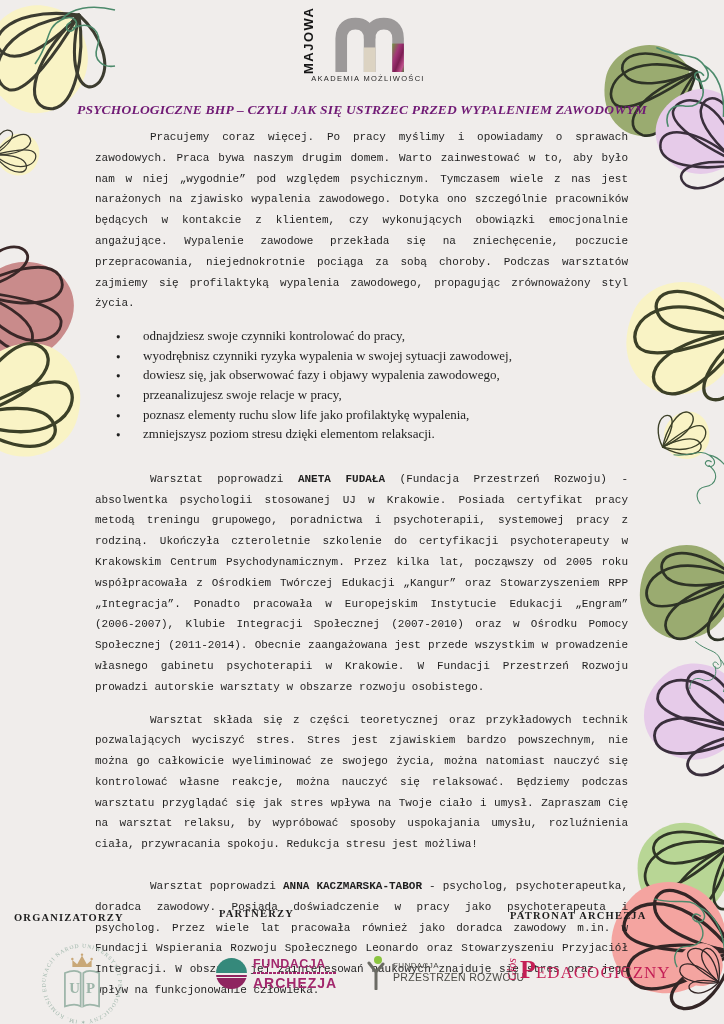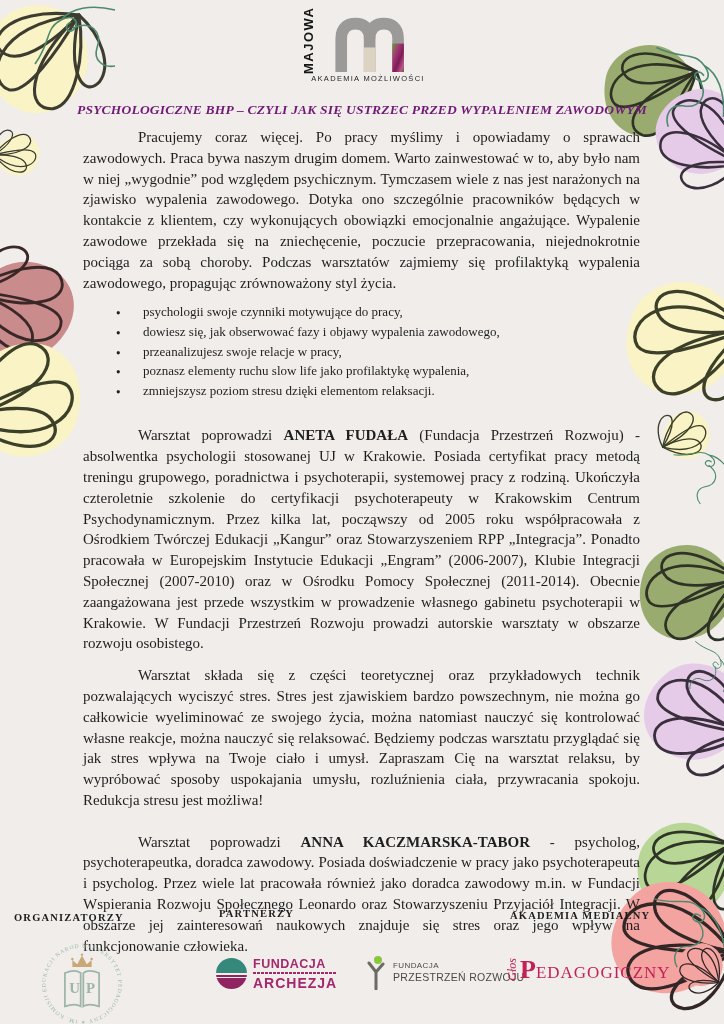--- a/index.html
+++ b/index.html
@@ -22,21 +22,21 @@
              font-family:"Liberation Sans",sans-serif;font-weight:bold;
              font-size:13px;letter-spacing:1.5px;color:#151515;}
   .logo-m{position:absolute;left:36px;top:2px;}
   .logo-sub{position:absolute;left:12px;right:0;top:66px;text-align:center;
             font-family:"Liberation Sans",sans-serif;font-size:7.5px;
             letter-spacing:1.3px;color:#262626;white-space:nowrap;}
 
   .title{margin:10px 38px 0;text-align:center;font-weight:bold;font-style:italic;
          font-size:13.5px;color:#701a75;letter-spacing:.2px;}
 
-  p{margin:0;text-align:justify;font-size:15px;line-height:20.8px;}
+  p{margin:12px;text-align:justify;font-size:11px;line-height:20.8px;font-family:Liberation Mono, monospace;}
   .indent{text-indent:55px;}
   .intro{margin-top:9px;}
   .lead{margin-top:29px;text-align:left;}
   ul.benefits{margin:9px 0 0;padding:0 0 0 33px;list-style:none;}
   ul.benefits li{position:relative;padding-left:27px;font-size:13px;line-height:19.6px;}
   ul.benefits li::before{content:"●";position:absolute;left:0;top:1px;font-size:7.5px;color:#1f1f1f;}
   .trainer1{margin-top:25px;}
   b{font-weight:bold;}
 
   .mission-head{margin-top:26px;text-align:center;font-weight:bold;font-style:italic;
@@ -173,40 +173,41 @@
     </svg>
     <div class="logo-sub">AKADEMIA MOŻLIWOŚCI</div>
   </div>
 
   <div class="title">PSYCHOLOGICZNE BHP – CZYLI JAK SIĘ USTRZEC PRZED WYPALENIEM ZAWODOWYM</div>
 
   <div class="text-col">
     <p class="intro indent">Pracujemy coraz więcej. Po pracy myślimy i opowiadamy o sprawach zawodowych. Praca bywa naszym drugim domem. Warto zainwestować w to, aby było nam w niej „wygodnie” pod względem psychicznym. Tymczasem wiele z nas jest narażonych na zjawisko wypalenia zawodowego. Dotyka ono szczególnie pracowników będących w kontakcie z klientem, czy wykonujących obowiązki emocjonalnie angażujące. Wypalenie zawodowe przekłada się na zniechęcenie, poczucie przepracowania, niejednokrotnie pociąga za sobą choroby. Podczas warsztatów zajmiemy się profilaktyką wypalenia zawodowego, propagując zrównoważony styl życia.</p>
 
     <ul class="benefits">
-      <li>psychologii swoje czynniki motywujące do pracy,</li>
+      <li>odnajdziesz swoje czynniki kontrolować do pracy,</li>
+      <li>wyodrębnisz czynniki ryzyka wypalenia w swojej sytuacji zawodowej,</li>
       <li>dowiesz się, jak obserwować fazy i objawy wypalenia zawodowego,</li>
       <li>przeanalizujesz swoje relacje w pracy,</li>
       <li>poznasz elementy ruchu slow life jako profilaktykę wypalenia,</li>
       <li>zmniejszysz poziom stresu dzięki elementom relaksacji.</li>
     </ul>
 
     <p class="trainer1 indent"><span>Warsztat poprowadzi </span><b>ANETA FUDAŁA</b><span> (Fundacja Przestrzeń Rozwoju) - absolwentka psychologii stosowanej UJ w Krakowie. Posiada certyfikat pracy metodą treningu grupowego, poradnictwa i psychoterapii, systemowej pracy z rodziną. Ukończyła czteroletnie szkolenie do certyfikacji psychoterapeuty w Krakowskim Centrum Psychodynamicznym. Przez kilka lat, począwszy od 2005 roku współpracowała z Ośrodkiem Twórczej Edukacji „Kangur” oraz Stowarzyszeniem RPP „Integracja”. Ponadto pracowała w Europejskim Instytucie Edukacji „Engram” (2006-2007), Klubie Integracji Społecznej (2007-2010) oraz w Ośrodku Pomocy Społecznej (2011-2014). Obecnie zaangażowana jest przede wszystkim w prowadzenie własnego gabinetu psychoterapii w Krakowie. W Fundacji Przestrzeń Rozwoju prowadzi autorskie warsztaty w obszarze rozwoju osobistego.</span></p>
 
 
     <p class="mission-body indent">Warsztat składa się z części teoretycznej oraz przykładowych technik pozwalających wyciszyć stres. Stres jest zjawiskiem bardzo powszechnym, nie można go całkowicie wyeliminować ze swojego życia, można natomiast nauczyć się kontrolować własne reakcje, można nauczyć się relaksować. Będziemy podczas warsztatu przyglądać się jak stres wpływa na Twoje ciało i umysł. Zapraszam Cię na warsztat relaksu, by wypróbować sposoby uspokajania umysłu, rozluźnienia ciała, przywracania spokoju. Redukcja stresu jest możliwa!</p>
 
     <p class="trainer2 indent"><span>Warsztat poprowadzi </span><b>ANNA KACZMARSKA-TABOR</b><span> - psycholog, psychoterapeutka, doradca zawodowy. Posiada doświadczenie w pracy jako psychoterapeuta i psycholog. Przez wiele lat pracowała również jako doradca zawodowy m.in. w Fundacji Wspierania Rozwoju Społecznego Leonardo oraz Stowarzyszeniu Przyjaciół Integracji. W obszarze jej zainteresowań naukowych znajduje się stres oraz jego wpływ na funkcjonowanie człowieka.</span></p>
   </div>
 </div>
 
 <div class="footer">
   <div class="f-head h-org">ORGANIZATORZY</div>
   <div class="f-head h-par">PARTNERZY</div>
-  <div class="f-head h-pat">AKADEMIA MEDIALNY</div>
+  <div class="f-head h-pat">PATRONAT ARCHEZJA</div>
 
   <svg class="up-seal" width="92" height="92" viewBox="0 0 105 105">
     <text font-family="Liberation Serif, serif" font-size="6.4" letter-spacing="1.1" fill="#9db5a9">
       <textPath href="#upring">UNIWERSYTET PEDAGOGICZNY ✶ IM. KOMISJI EDUKACJI NARODOWEJ ✶</textPath>
     </text>
     <g transform="translate(52.5,24)">
       <path d="M-11 9 L-11 1 L-5.5 6 L0 -4 L5.5 6 L11 1 L11 9 Z" fill="#c9a878"></path>
       <circle cx="-11" cy="0" r="1.4" fill="#c9a878"></circle>
         <circle cx="0" cy="-5" r="1.4" fill="#c9a878"></circle>
         <circle cx="11" cy="0" r="1.4" fill="#c9a878"></circle>

